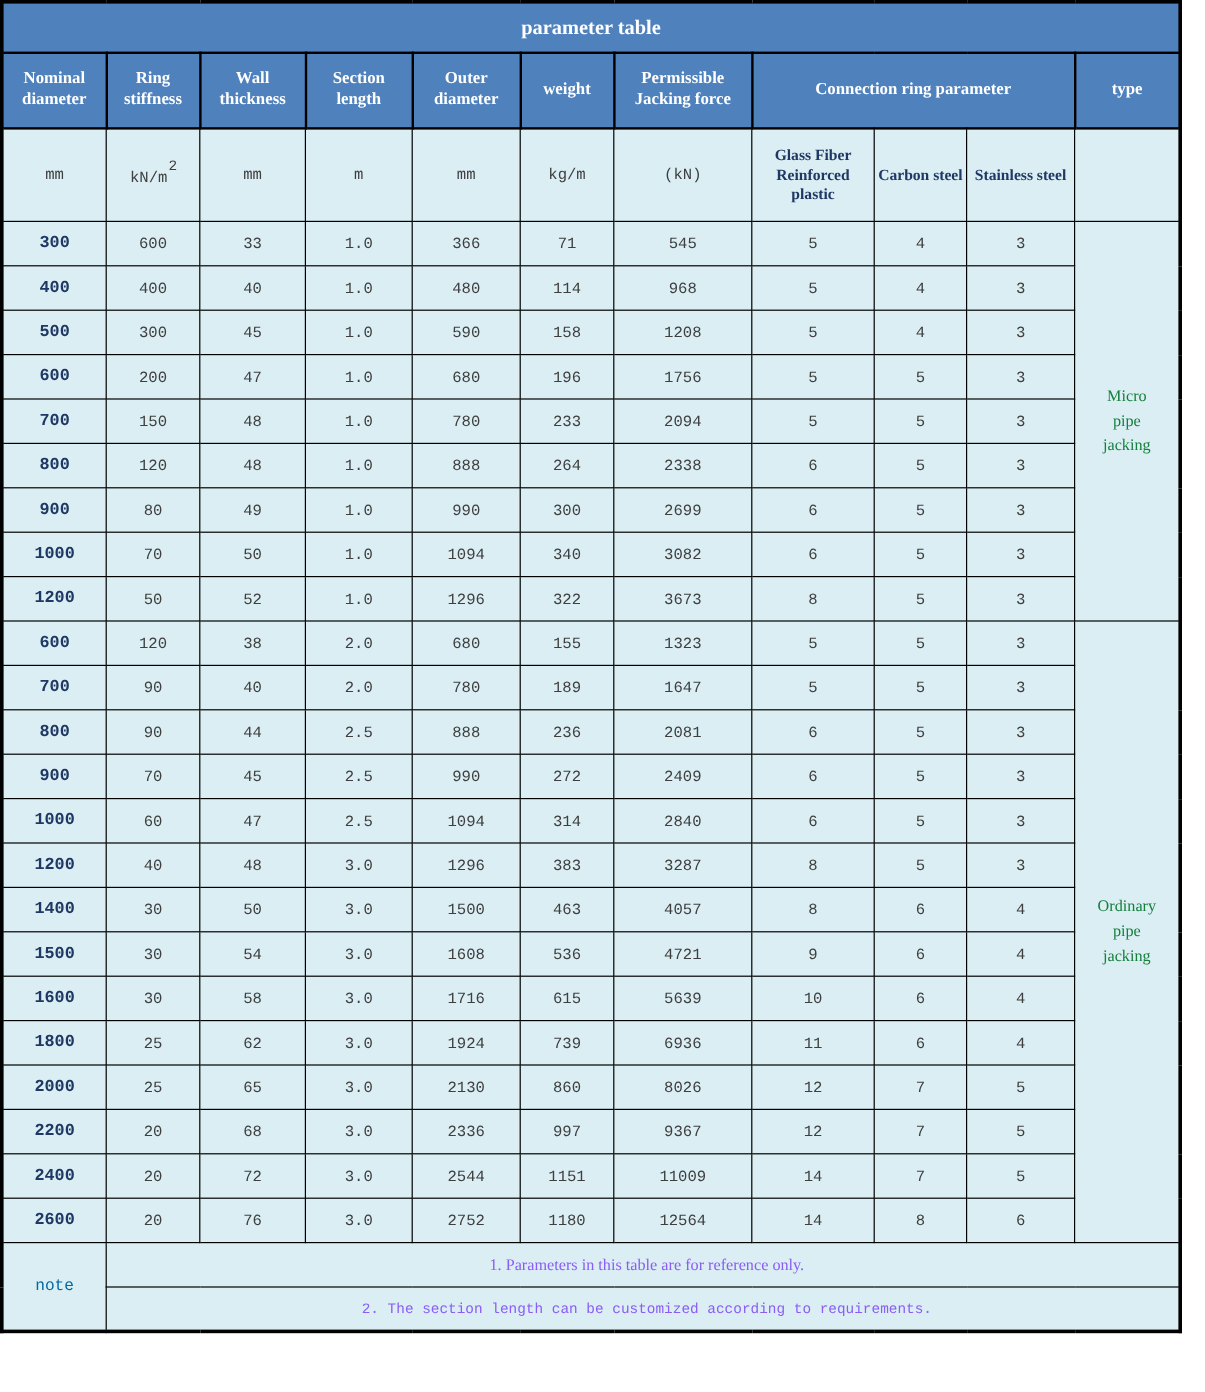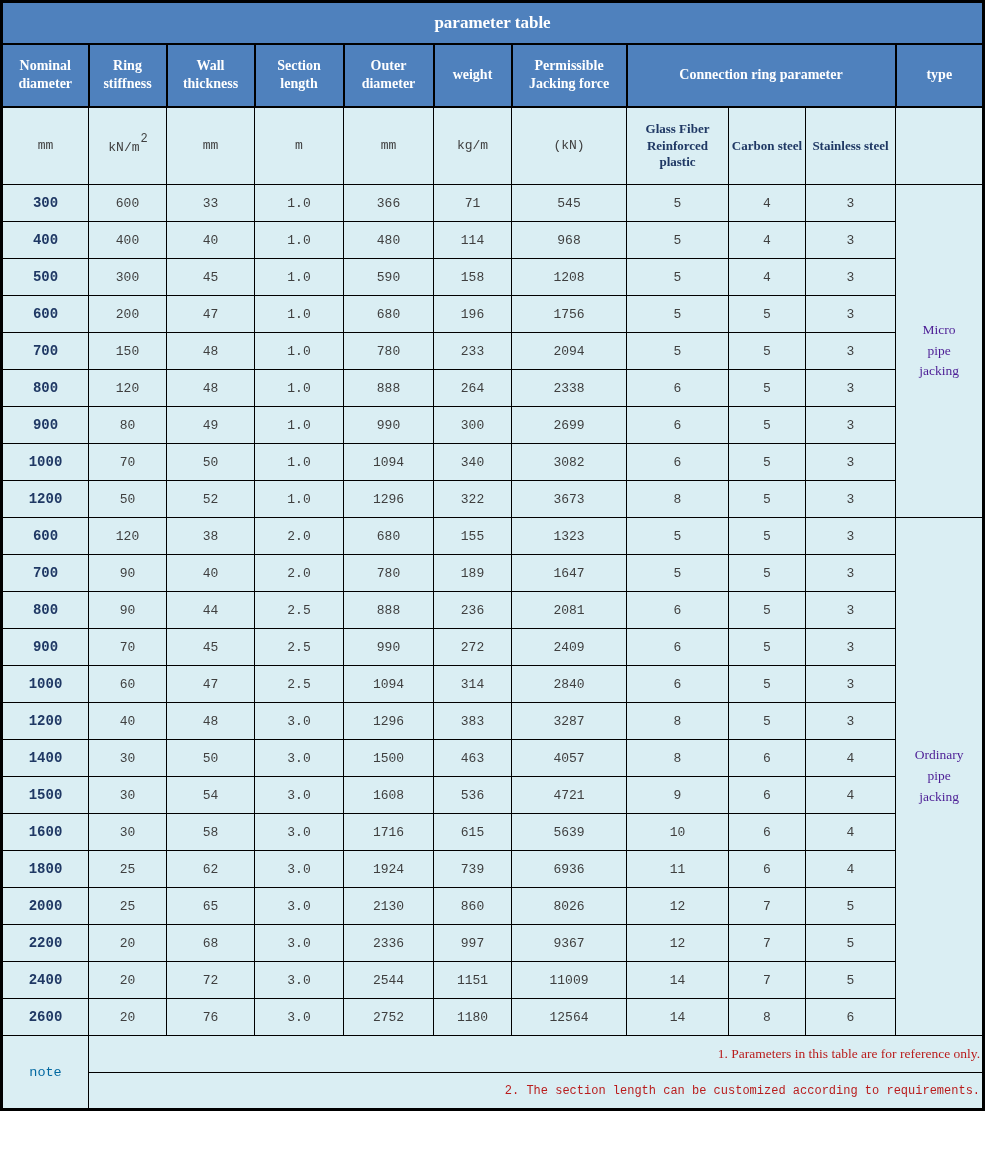--- a/index.html
+++ b/index.html
@@ -73,35 +73,35 @@
   
   tbody.data td{height:37px;}
   tbody.data td.nominal{
     font-weight:bold;
     color:var(--nominal-text);
     font-size:14px;
   }
   td.type-cell{
     font-family:"Liberation Serif", serif;
     font-size:13.5px;
-    color:#4c1d95;
+    color:#15803d;
     padding:0 15px;
     line-height:1.55;
   }
   
   tr.note-row td{height:37px;}
   td.note-label{
     font-family:"Liberation Mono", monospace;
     font-size:13.5px;
     color:#0369a1;
   }
   td.note-text{
-    text-align:right;
+    text-align:center;
     padding-left:9px;
-    color:#b91c1c;
+    color:#8b5cf6;
   }
   td.note-text.serif{
     font-family:"Liberation Serif", serif;
     font-size:13.5px;
   }
   td.note-text.mono{
     font-family:"Liberation Mono", monospace;
     font-size:12px;
   }
 </style>

